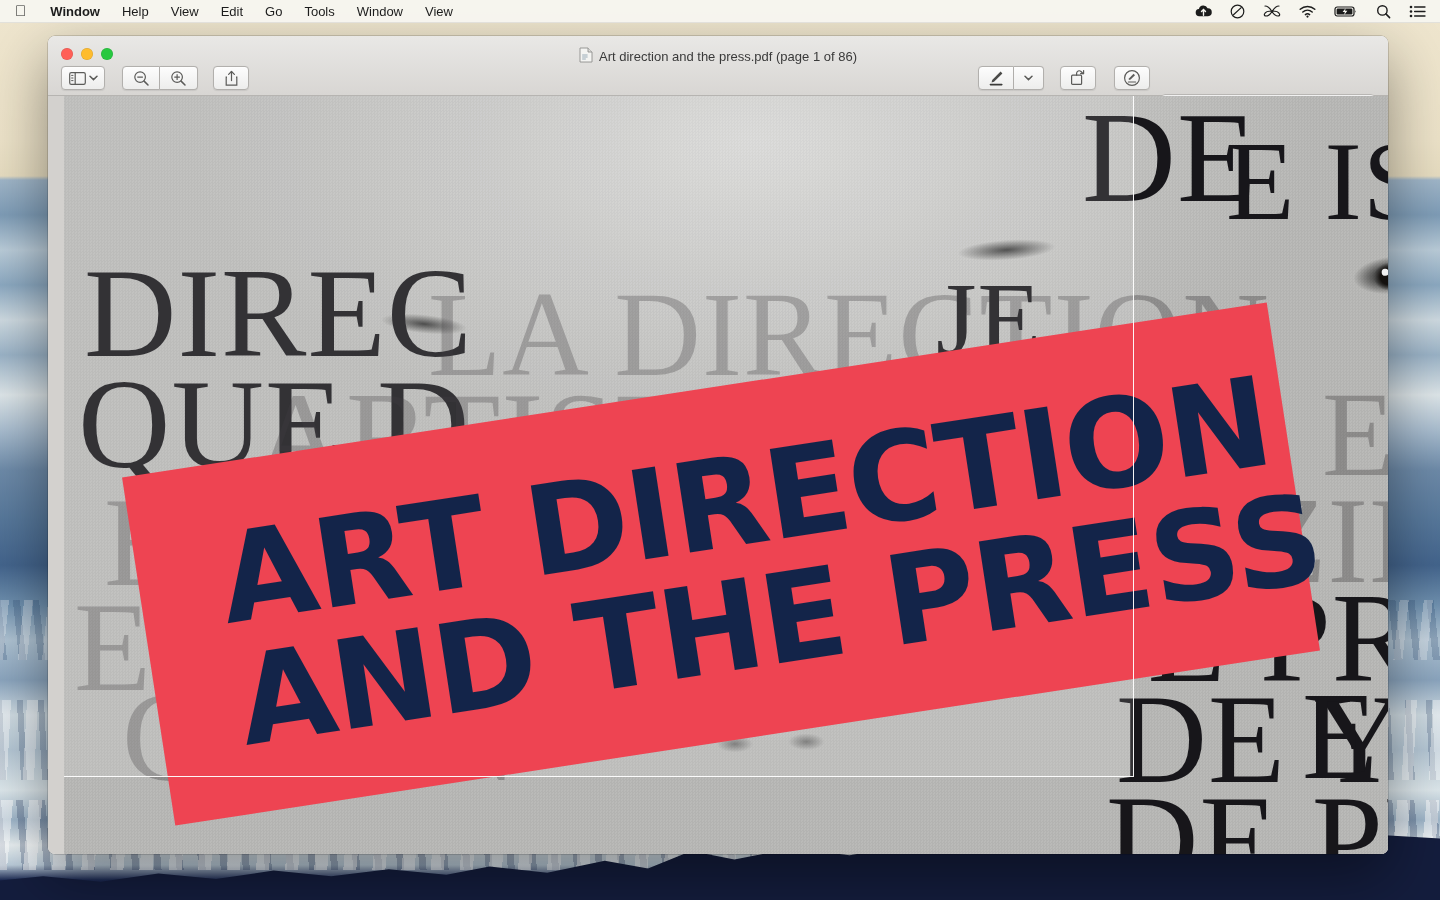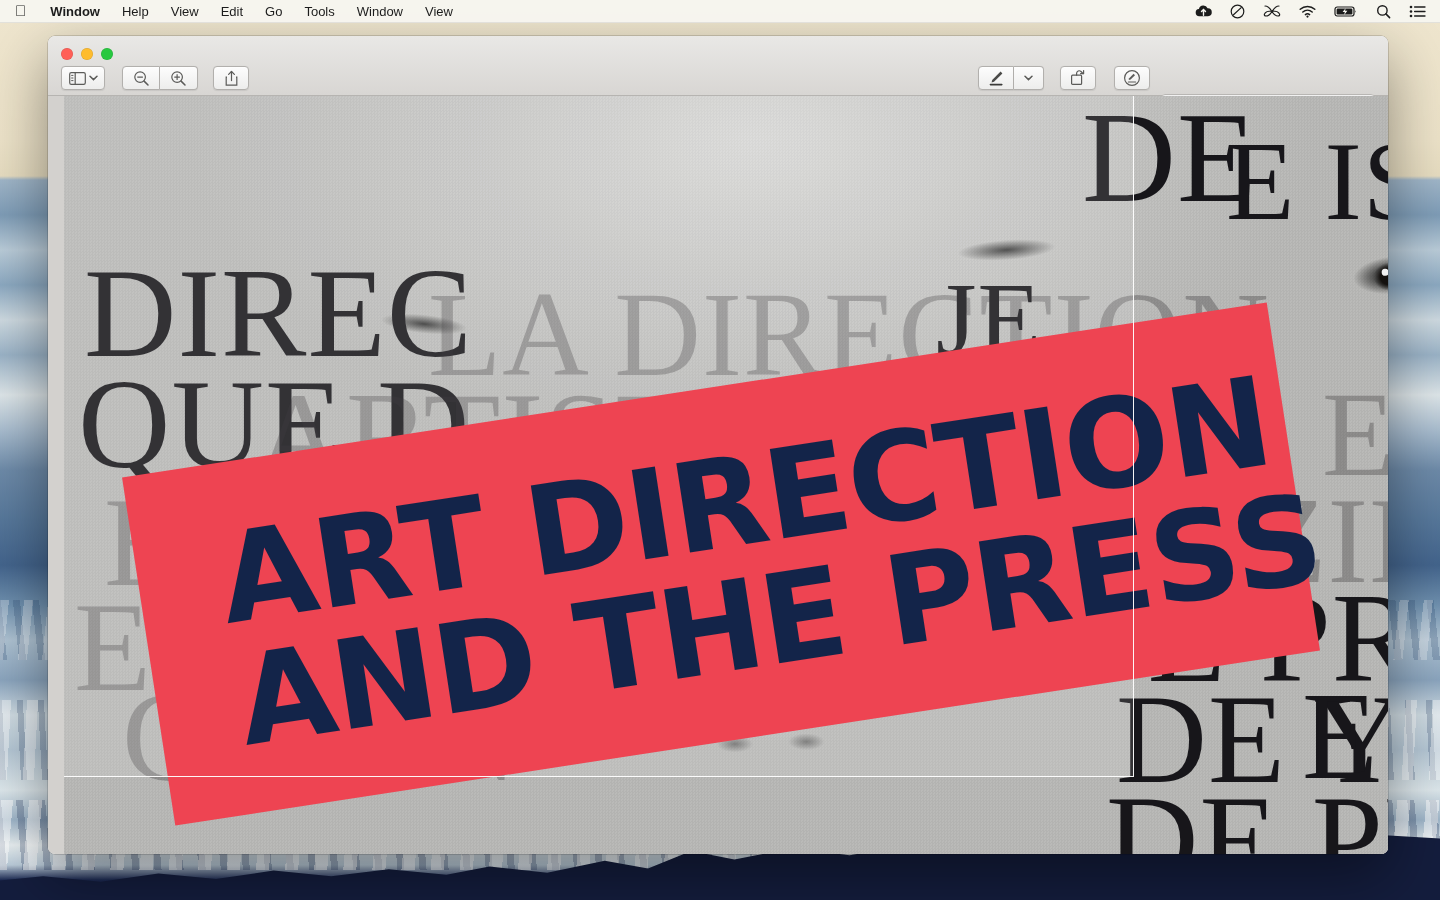--- a/index.html
+++ b/index.html
@@ -298,20 +298,30 @@
 
 <div id="window" data-interactable="false">
 
   <div id="titlebar" data-interactable="true">
     <div class="traffic" data-interactable="false">
       <span class="tl r" data-interactable="true"></span>
       <span class="tl y" data-interactable="true"></span>
       <span class="tl g" data-interactable="true"></span>
     </div>
 
+    <div id="doc-title" data-interactable="false">
+      <span class="pdficon" data-interactable="false">
+        <svg width="14" height="16" viewBox="0 0 14 16">
+          <path d="M1 1h8l4 4v10H1z" fill="#f4f4f2" stroke="#8e8e8c" stroke-width=".9"></path>
+          <path d="M9 1v4h4" fill="#dcdcda" stroke="#8e8e8c" stroke-width=".9"></path>
+          <path d="M3.2 8h5.4M3.2 10h5.4M3.2 12h3.6" stroke="#9aacb8" stroke-width="1"></path>
+        </svg>
+      </span>
+      <span data-interactable="false">Art direction and the press.pdf (page 1 of 86)</span>
+    </div>
 
     <div class="tbrow" data-interactable="false">
 
       <div class="tbtn" id="tb-sidebar" data-interactable="true">
         <span data-interactable="false">
           <svg width="17" height="13" viewBox="0 0 17 13">
               <rect x=".7" y=".7" width="15.6" height="11.6" rx="1.6" fill="none" stroke="#5b5b59" stroke-width="1.2"></rect>
               <path d="M6.2 1v11" stroke="#5b5b59" stroke-width="1.2"></path>
               <path d="M2.2 3.4h2.2M2.2 6h2.2M2.2 8.6h2.2" stroke="#5b5b59" stroke-width="1"></path>
             </svg>

